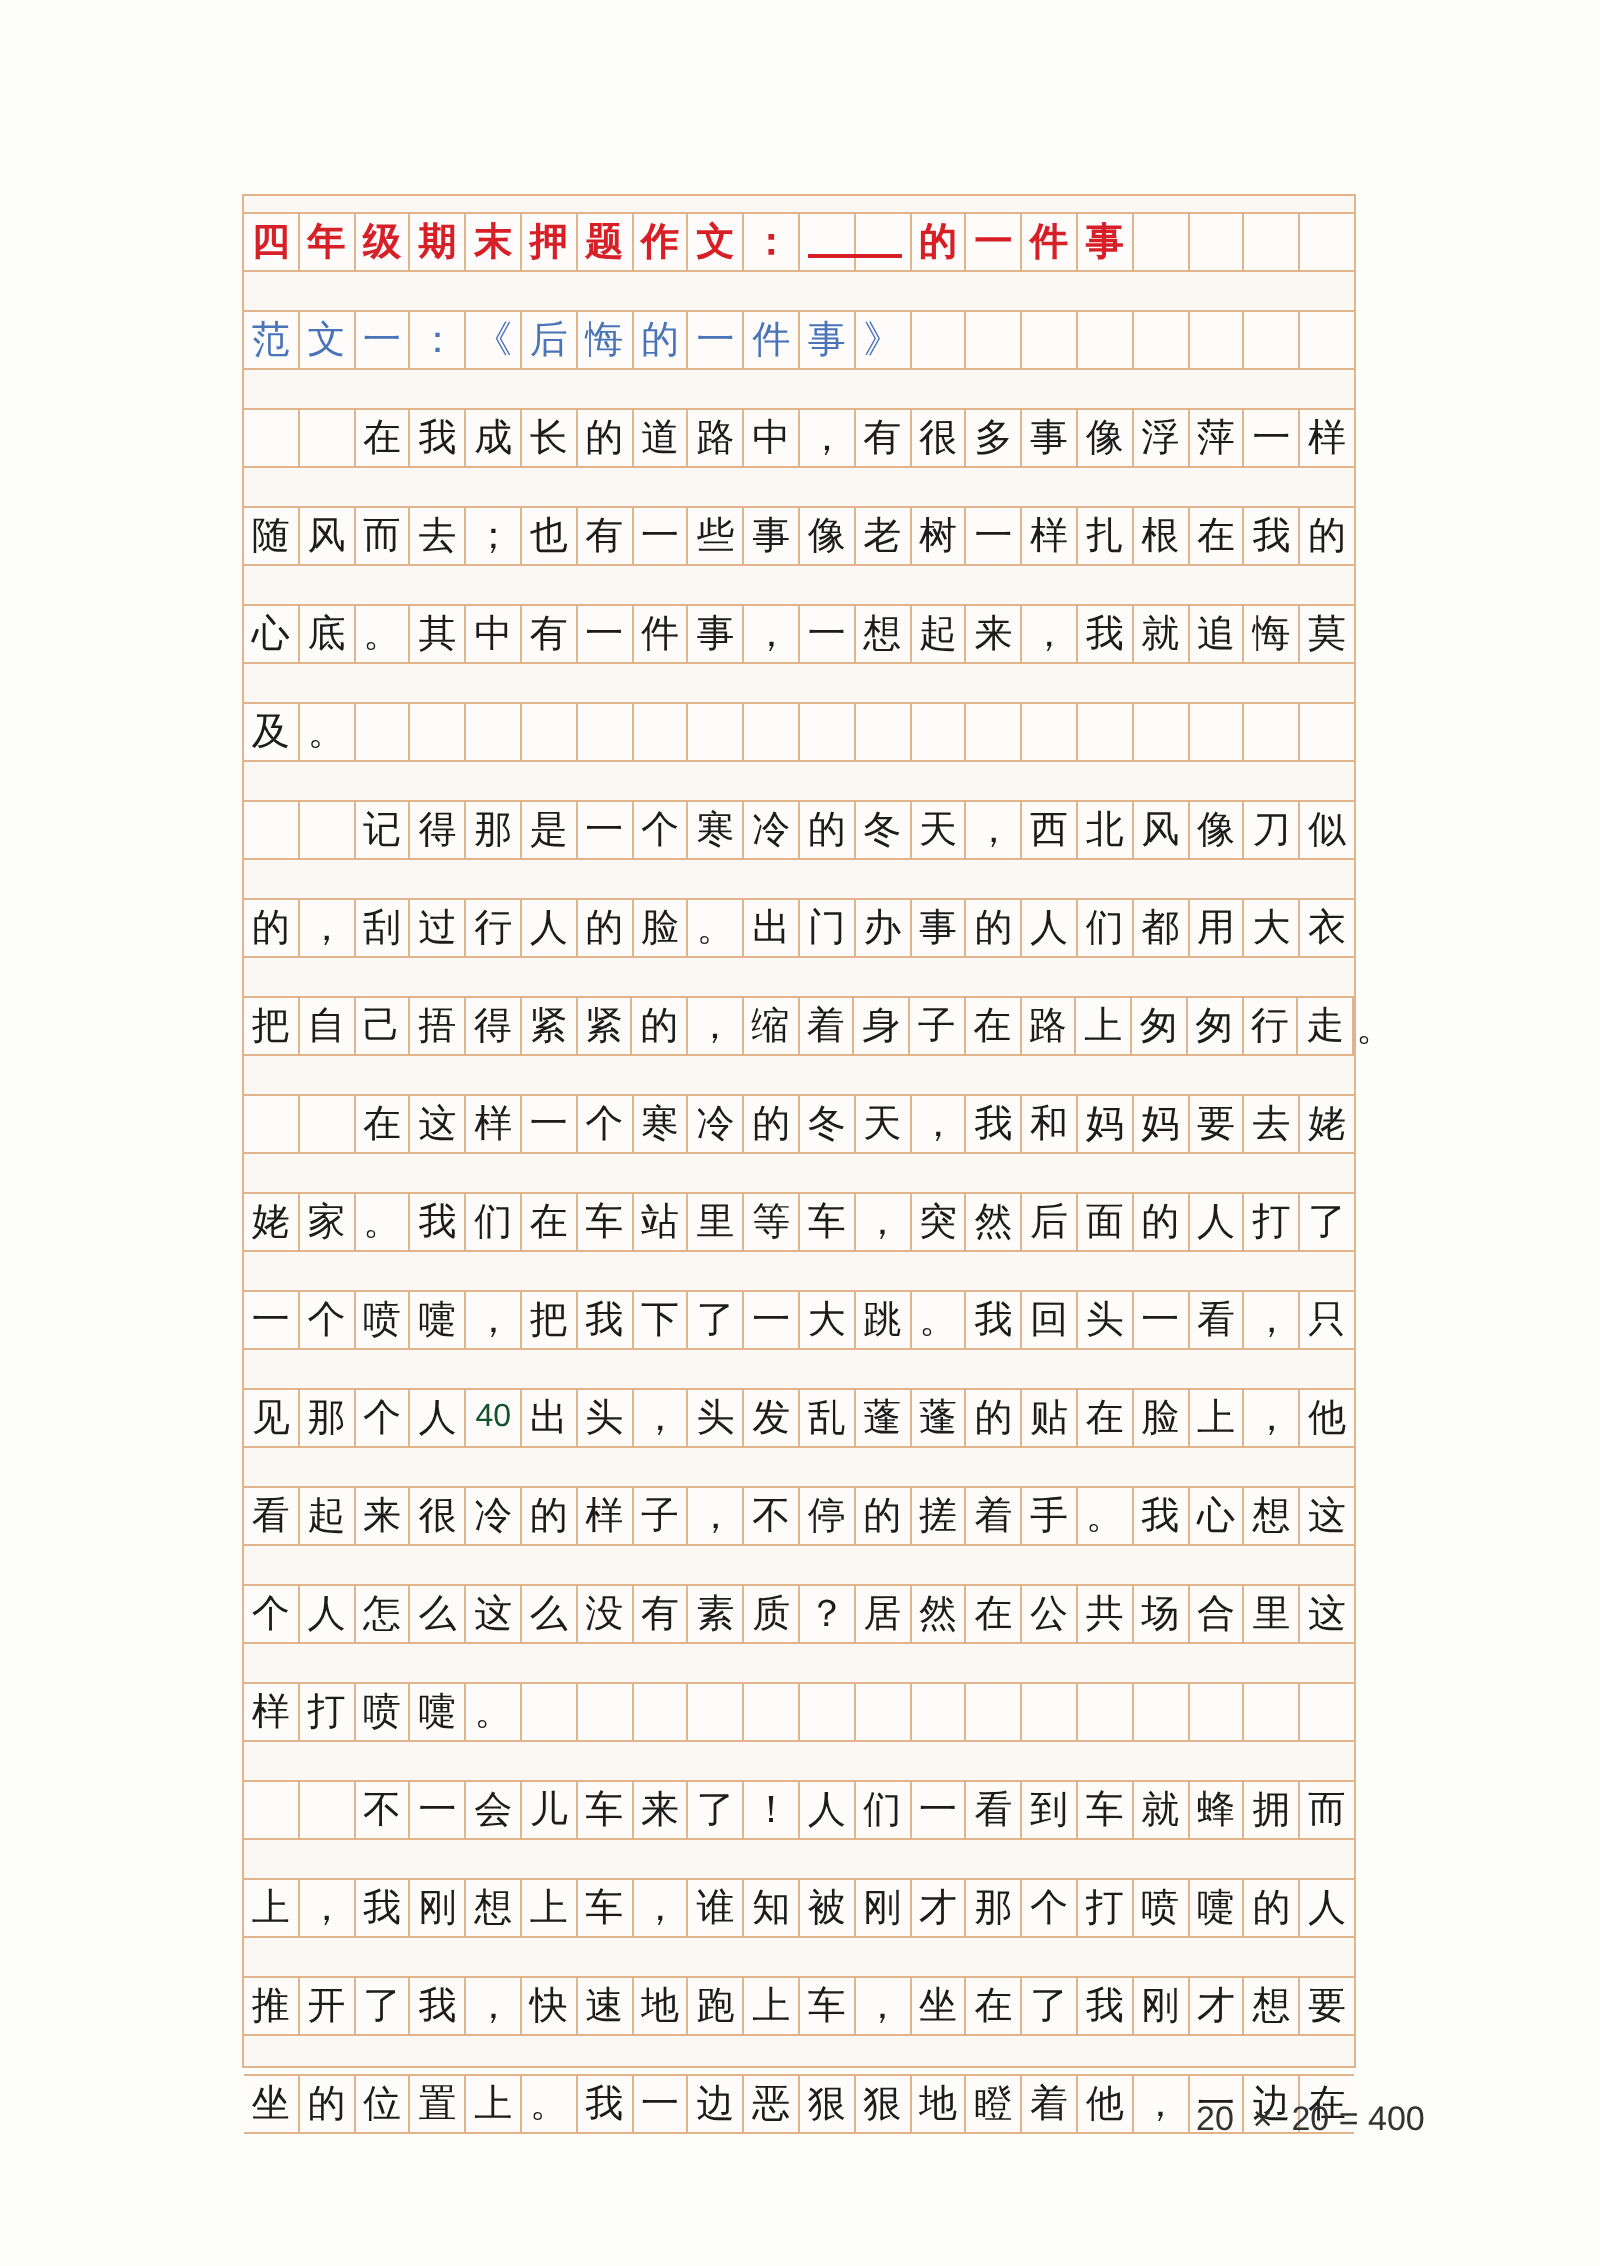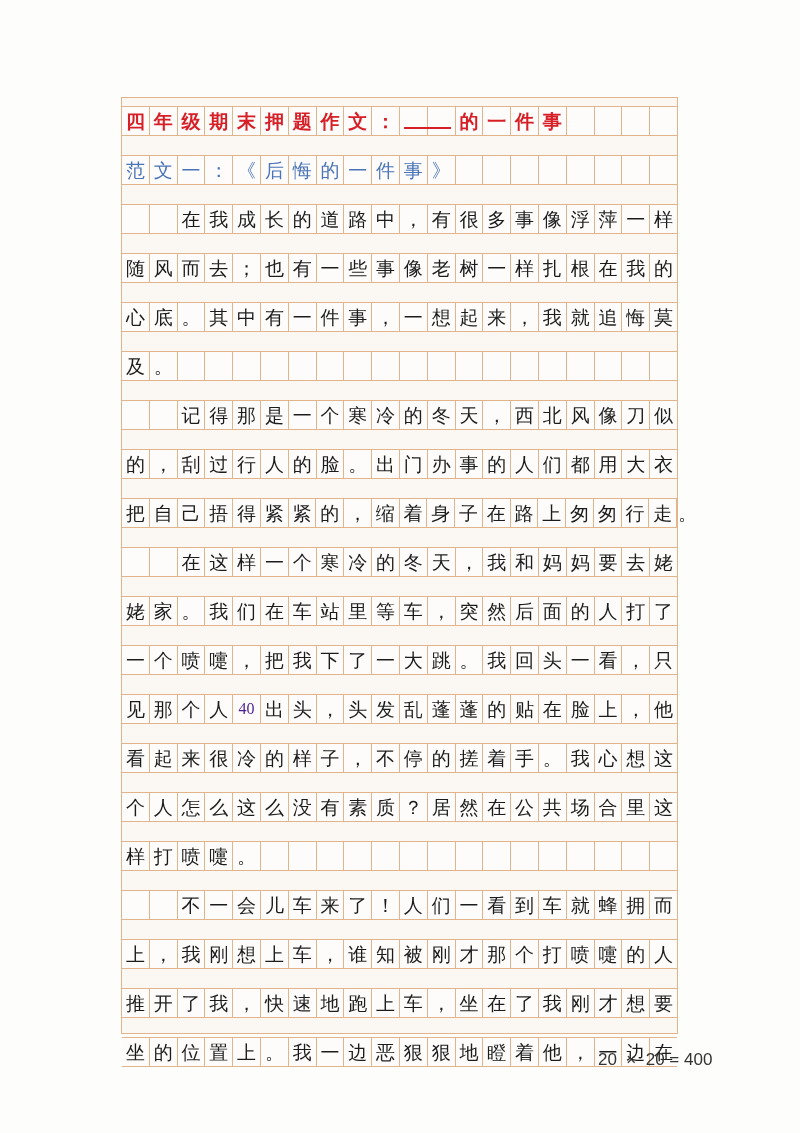--- a/index.html
+++ b/index.html
@@ -43,21 +43,21 @@
   .cell:last-child { border-right: none; }
   .row.title .cell { color: #d61f26; font-weight: bold; }
   .row.subtitle .cell { color: #4a73b8; }
   .cell.blank::after {
     content: "";
     position: absolute;
     left: 4px; right: -1px; bottom: 6px;
     height: 2px; background: #d61f26;
   }
   .cell.blank + .cell.blank::after { left: 0; right: 4px; }
-  .cell.num { font-family: Liberation Serif, serif; font-size: 16px; font-weight: normal; color: #4c1d95; }
+  .cell.num { font-family: Liberation Sans, sans-serif; font-size: 16px; font-weight: normal; color: #14532d; }
   .hang {
     position: absolute;
     right: -20px; top: 2px;
     font-size: 19px; color: #1c1c1c;
   }
   .footer {
     position: absolute;
     left: 598px; top: 1050px;
     font-family: "Liberation Sans", sans-serif;
     font-size: 17px; color: #333;

